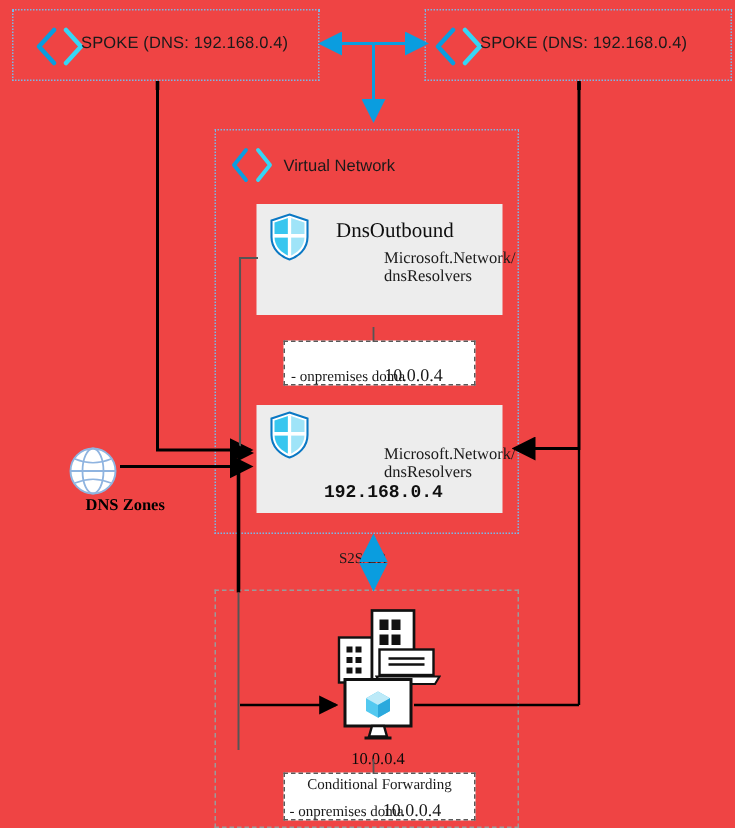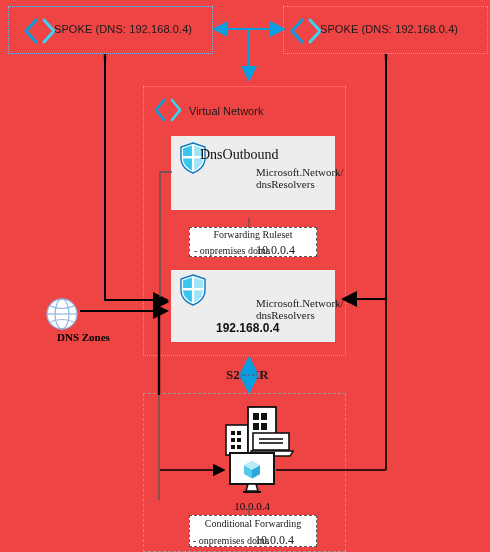--- a/index.html
+++ b/index.html
@@ -60,21 +60,21 @@
     position: absolute;
     font-family: "Liberation Serif", serif;
     font-size: 11px;
     color: #1a1a1a;
     line-height: 12px;
     white-space: nowrap;
     margin-left: 40px;
   }
   .res-ip {
     position: absolute;
-    font-family: Liberation Sans, sans-serif;
+    font-family: Liberation Mono, monospace;
     font-size: 12px;
     font-weight: bold;
     color: #0f0f0f;
     white-space: nowrap;
   }
 
   
   .note-box {
     position: absolute;
     border: 1px dashed #5a5a5a;
@@ -121,24 +121,23 @@
     position: absolute;
     font-family: "Liberation Serif", serif;
     font-size: 11px;
     color: #0a0a0a;
     white-space: nowrap;
     text-align: center;
   }
   .s2s-label {
     position: absolute;
     font-family: "Liberation Serif", serif;
-    font-size: 13px;
-    color: #1a1a1a;
-    white-space: nowrap;
-    font-weight: bold;
+    font-size: 10px;
+    color: #1a1a1a;
+    white-space: nowrap;
   }
 
   svg.overlay {
     position: absolute;
     left: 0; top: 0;
     width: 490px; height: 552px;
     pointer-events: none;
   }
 </style>
 </head>
@@ -180,26 +179,25 @@
 
   <div class="chev-wrap" style="left:179px; top:142px; width:28px; height:32px;">
     <svg width="28" height="32" viewBox="0 0 28 32">
       <path d="M14 1 L26 5 L26 16 C26 24 20 29 14 31 C8 29 2 24 2 16 L2 5 Z" fill="#ffffff" stroke="#0a78c4" stroke-width="1.4"></path>
       <path d="M14 3 L24 6.4 L24 16 C24 22.6 19 26.8 14 28.8 Z" fill="#9fe4f8"></path>
       <path d="M14 3 L4 6.4 L4 16 C4 22.6 9 26.8 14 28.8 Z" fill="#38c6ef"></path>
       <rect x="3" y="14" width="22" height="2.4" fill="#ffffff"></rect>
       <rect x="12.9" y="3" width="2.2" height="26" fill="#ffffff"></rect>
     </svg>
   </div>
-  <div class="res-title" style="left:200px; top:147px;">DnsOutbound</div>
+  <div class="res-title" style="left:224px; top:147px;">DnsOutbound</div>
   <div class="res-sub" style="left:216px; top:166px;">Microsoft.Network/</div>
   <div class="res-sub" style="left:216px; top:178px;">dnsResolvers</div>
 
   <div class="note-box" style="left:189px; top:227px; width:128px; height:30px;"></div>
-  <div class="note-title" style="left:189px; top:229px; width:128px;">Forwarding Ruleset</div>
   <div class="note-line" style="left:194px; top:243px;">
     <span>- onpremises doma</span><span class="overlap">10.0.0.4</span>
   </div>
 
   <div class="res-card" style="left:171px; top:270px; width:164px; height:72px;"></div>
 
   <div class="chev-wrap" style="left:179px; top:274px; width:28px; height:32px;">
     <svg width="28" height="32" viewBox="0 0 28 32">
       <path d="M14 1 L26 5 L26 16 C26 24 20 29 14 31 C8 29 2 24 2 16 L2 5 Z" fill="#ffffff" stroke="#0a78c4" stroke-width="1.4"></path>
       <path d="M14 3 L24 6.4 L24 16 C24 22.6 19 26.8 14 28.8 Z" fill="#9fe4f8"></path>

